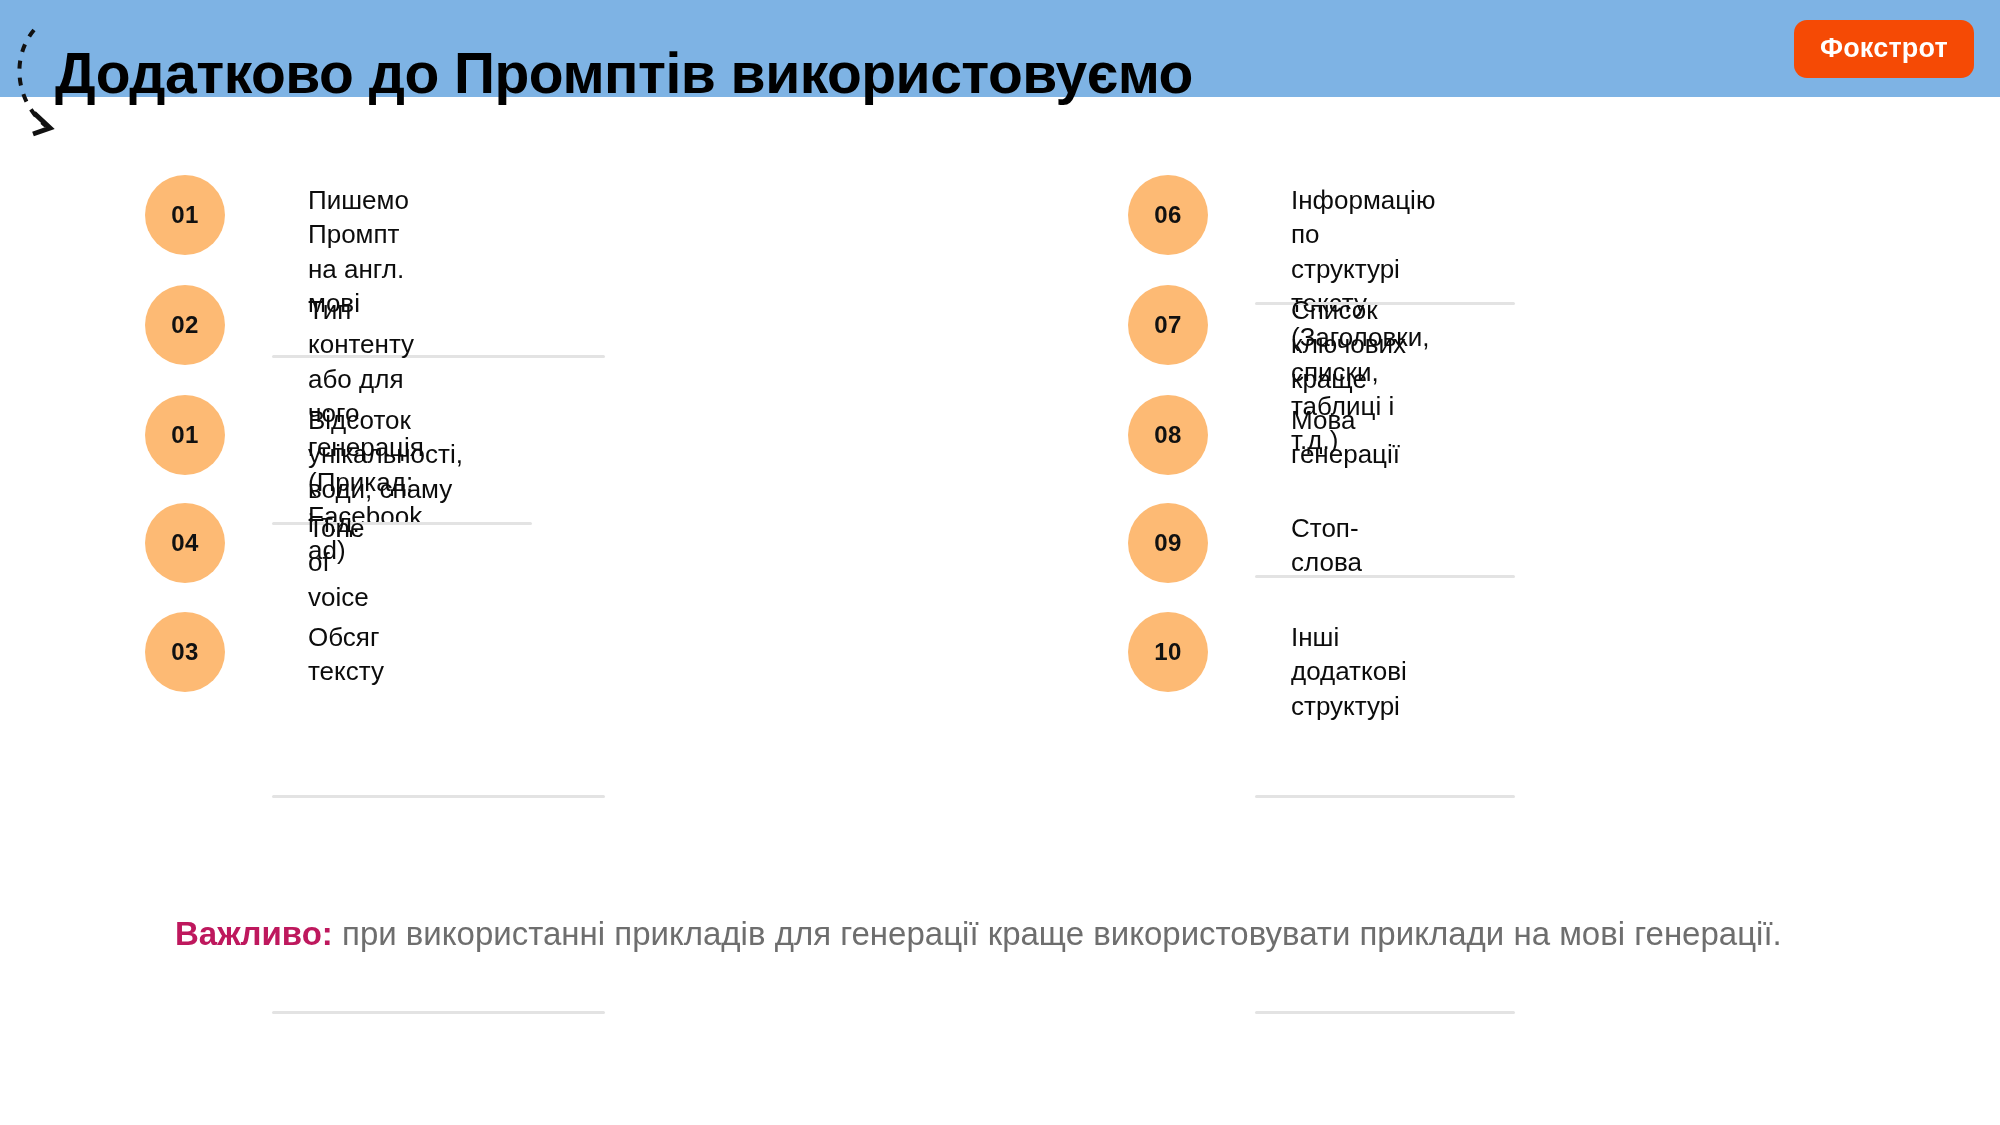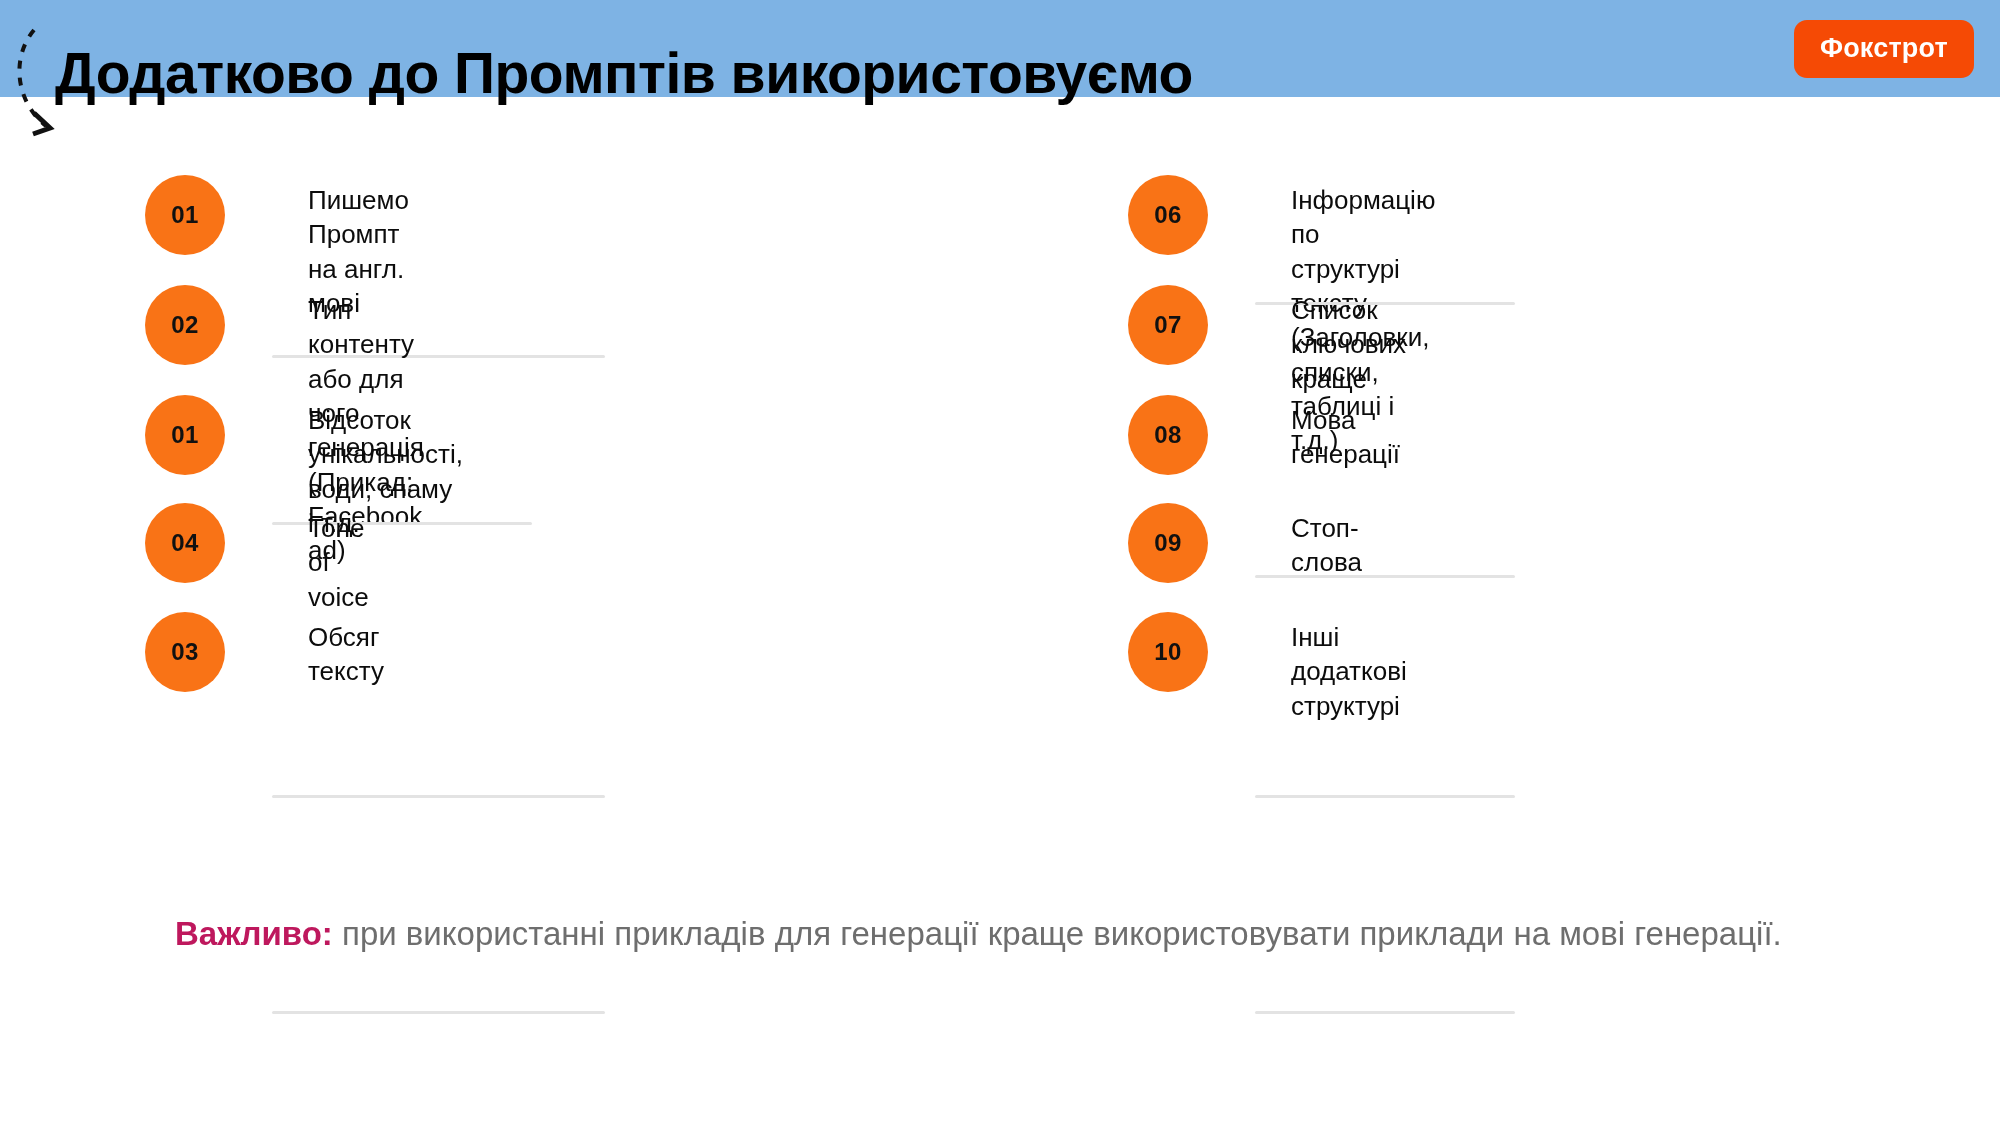--- a/index.html
+++ b/index.html
@@ -90,21 +90,21 @@
     left: 0;
   }
 
   .badge {
     position: absolute;
     left: 0;
     top: 0;
     width: 80px;
     height: 80px;
     border-radius: 50%;
-    background: #f97316;
+    background: #fdba74;
     display: flex;
     align-items: center;
     justify-content: center;
     font-size: 24px;
     font-weight: 700;
     color: #111111;
     letter-spacing: 0.3px;
   }
 
   .item-text {

